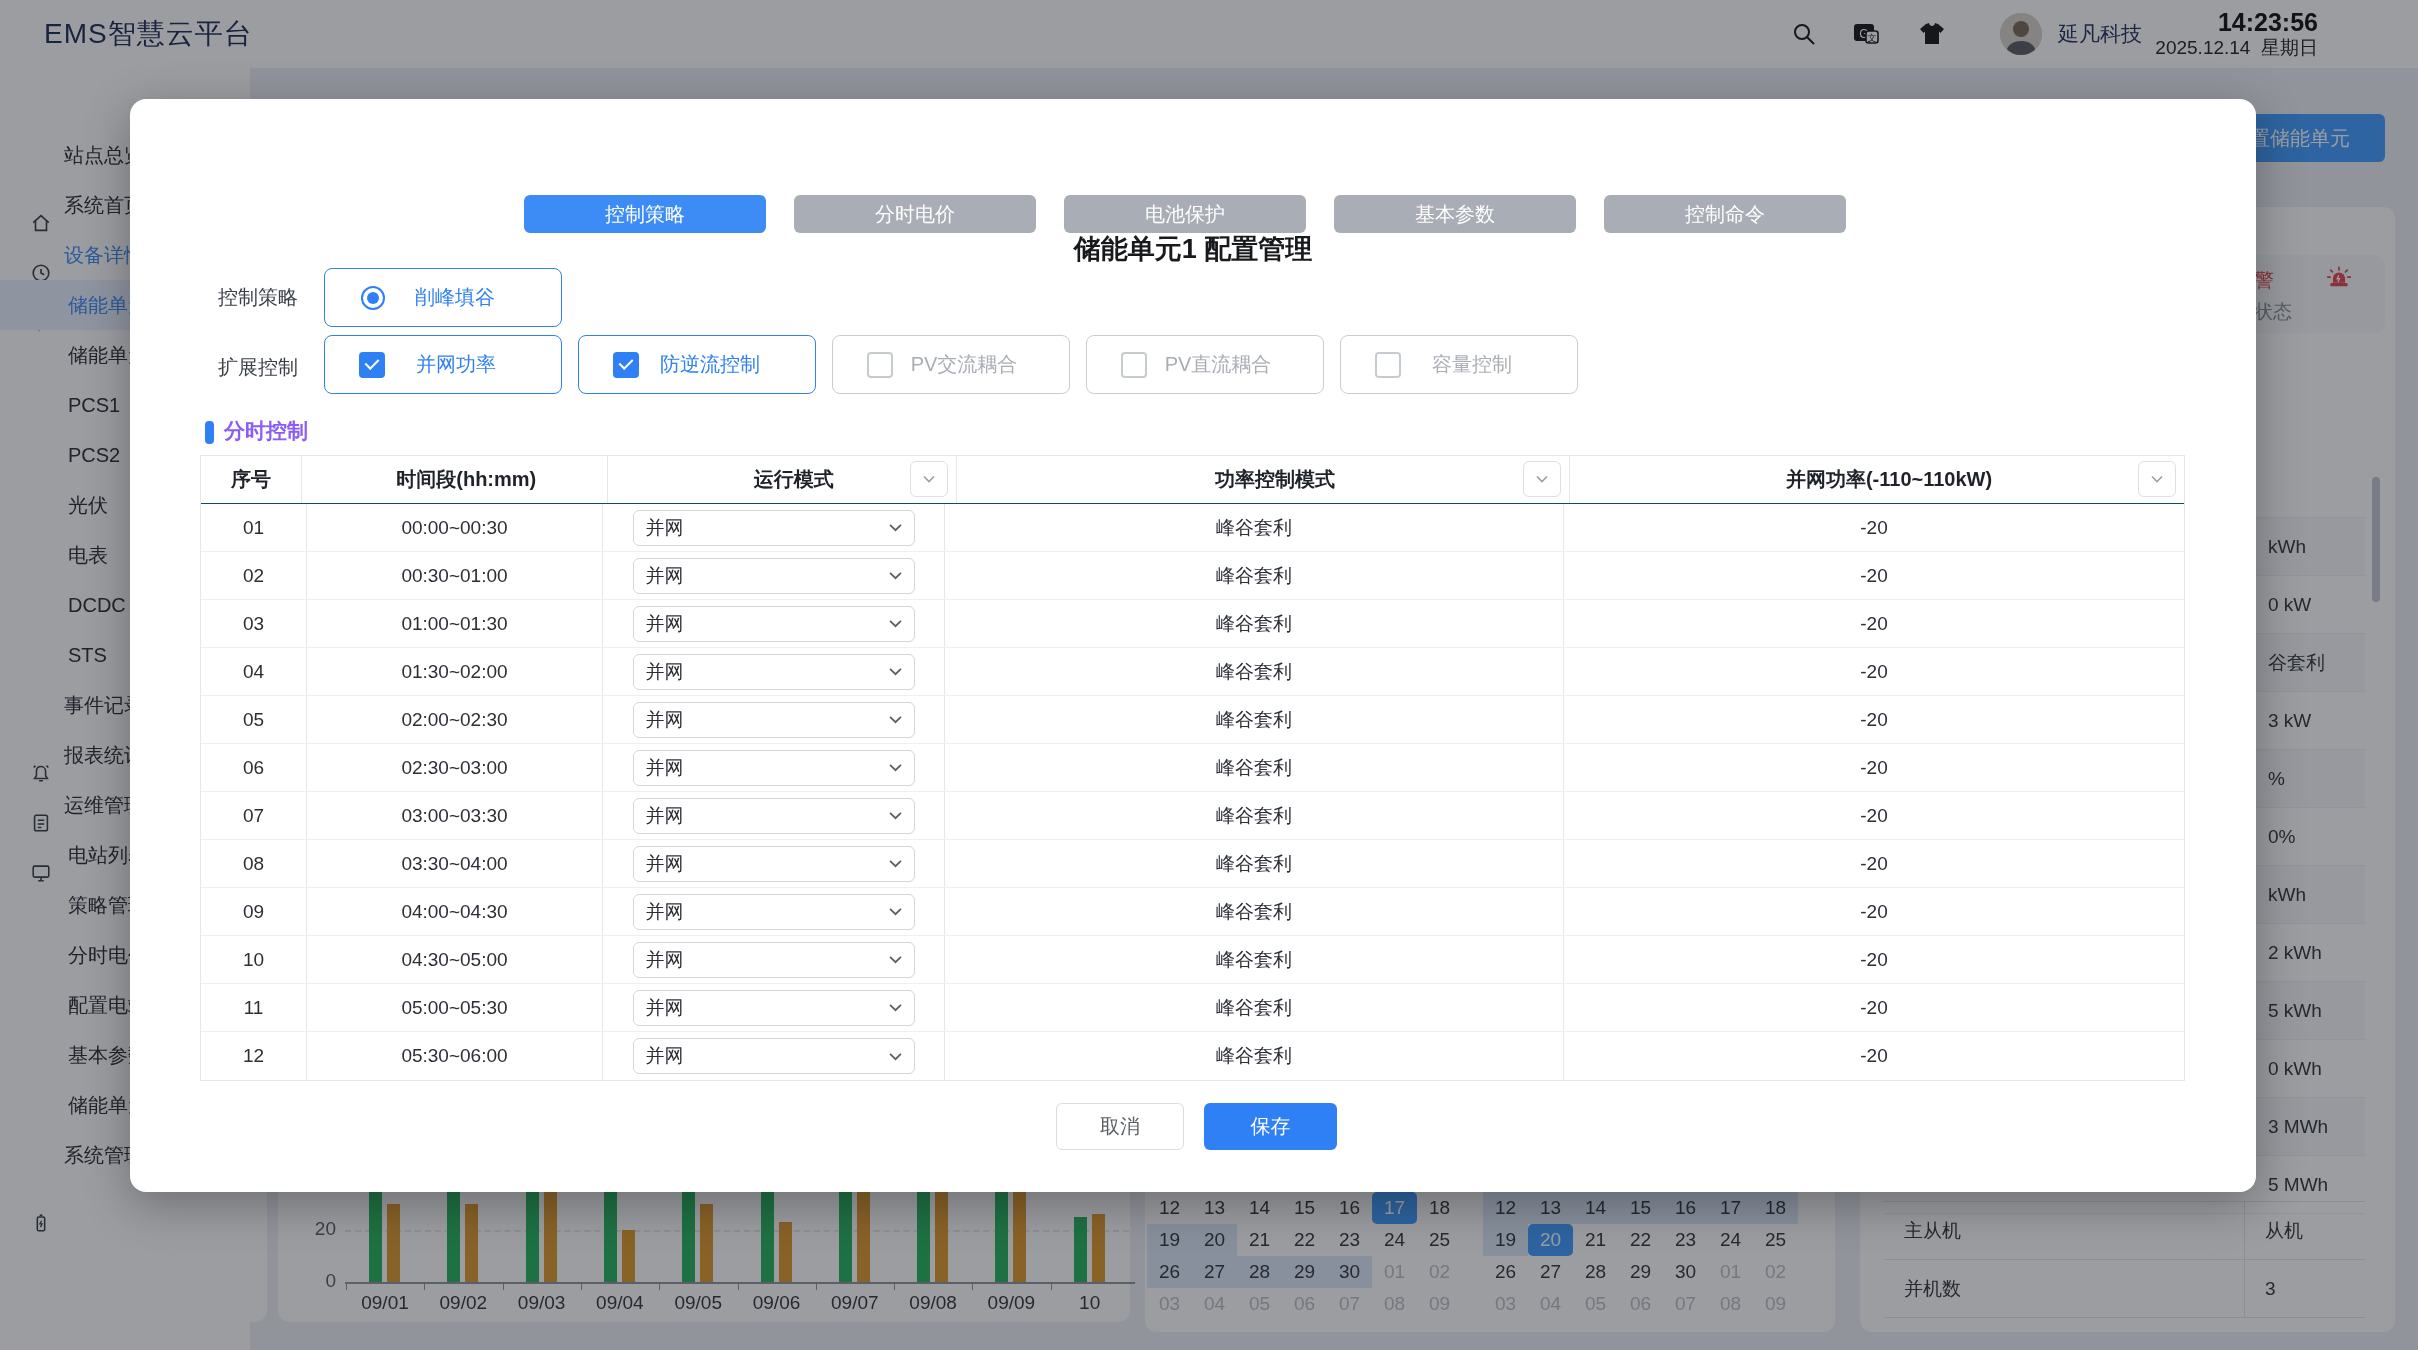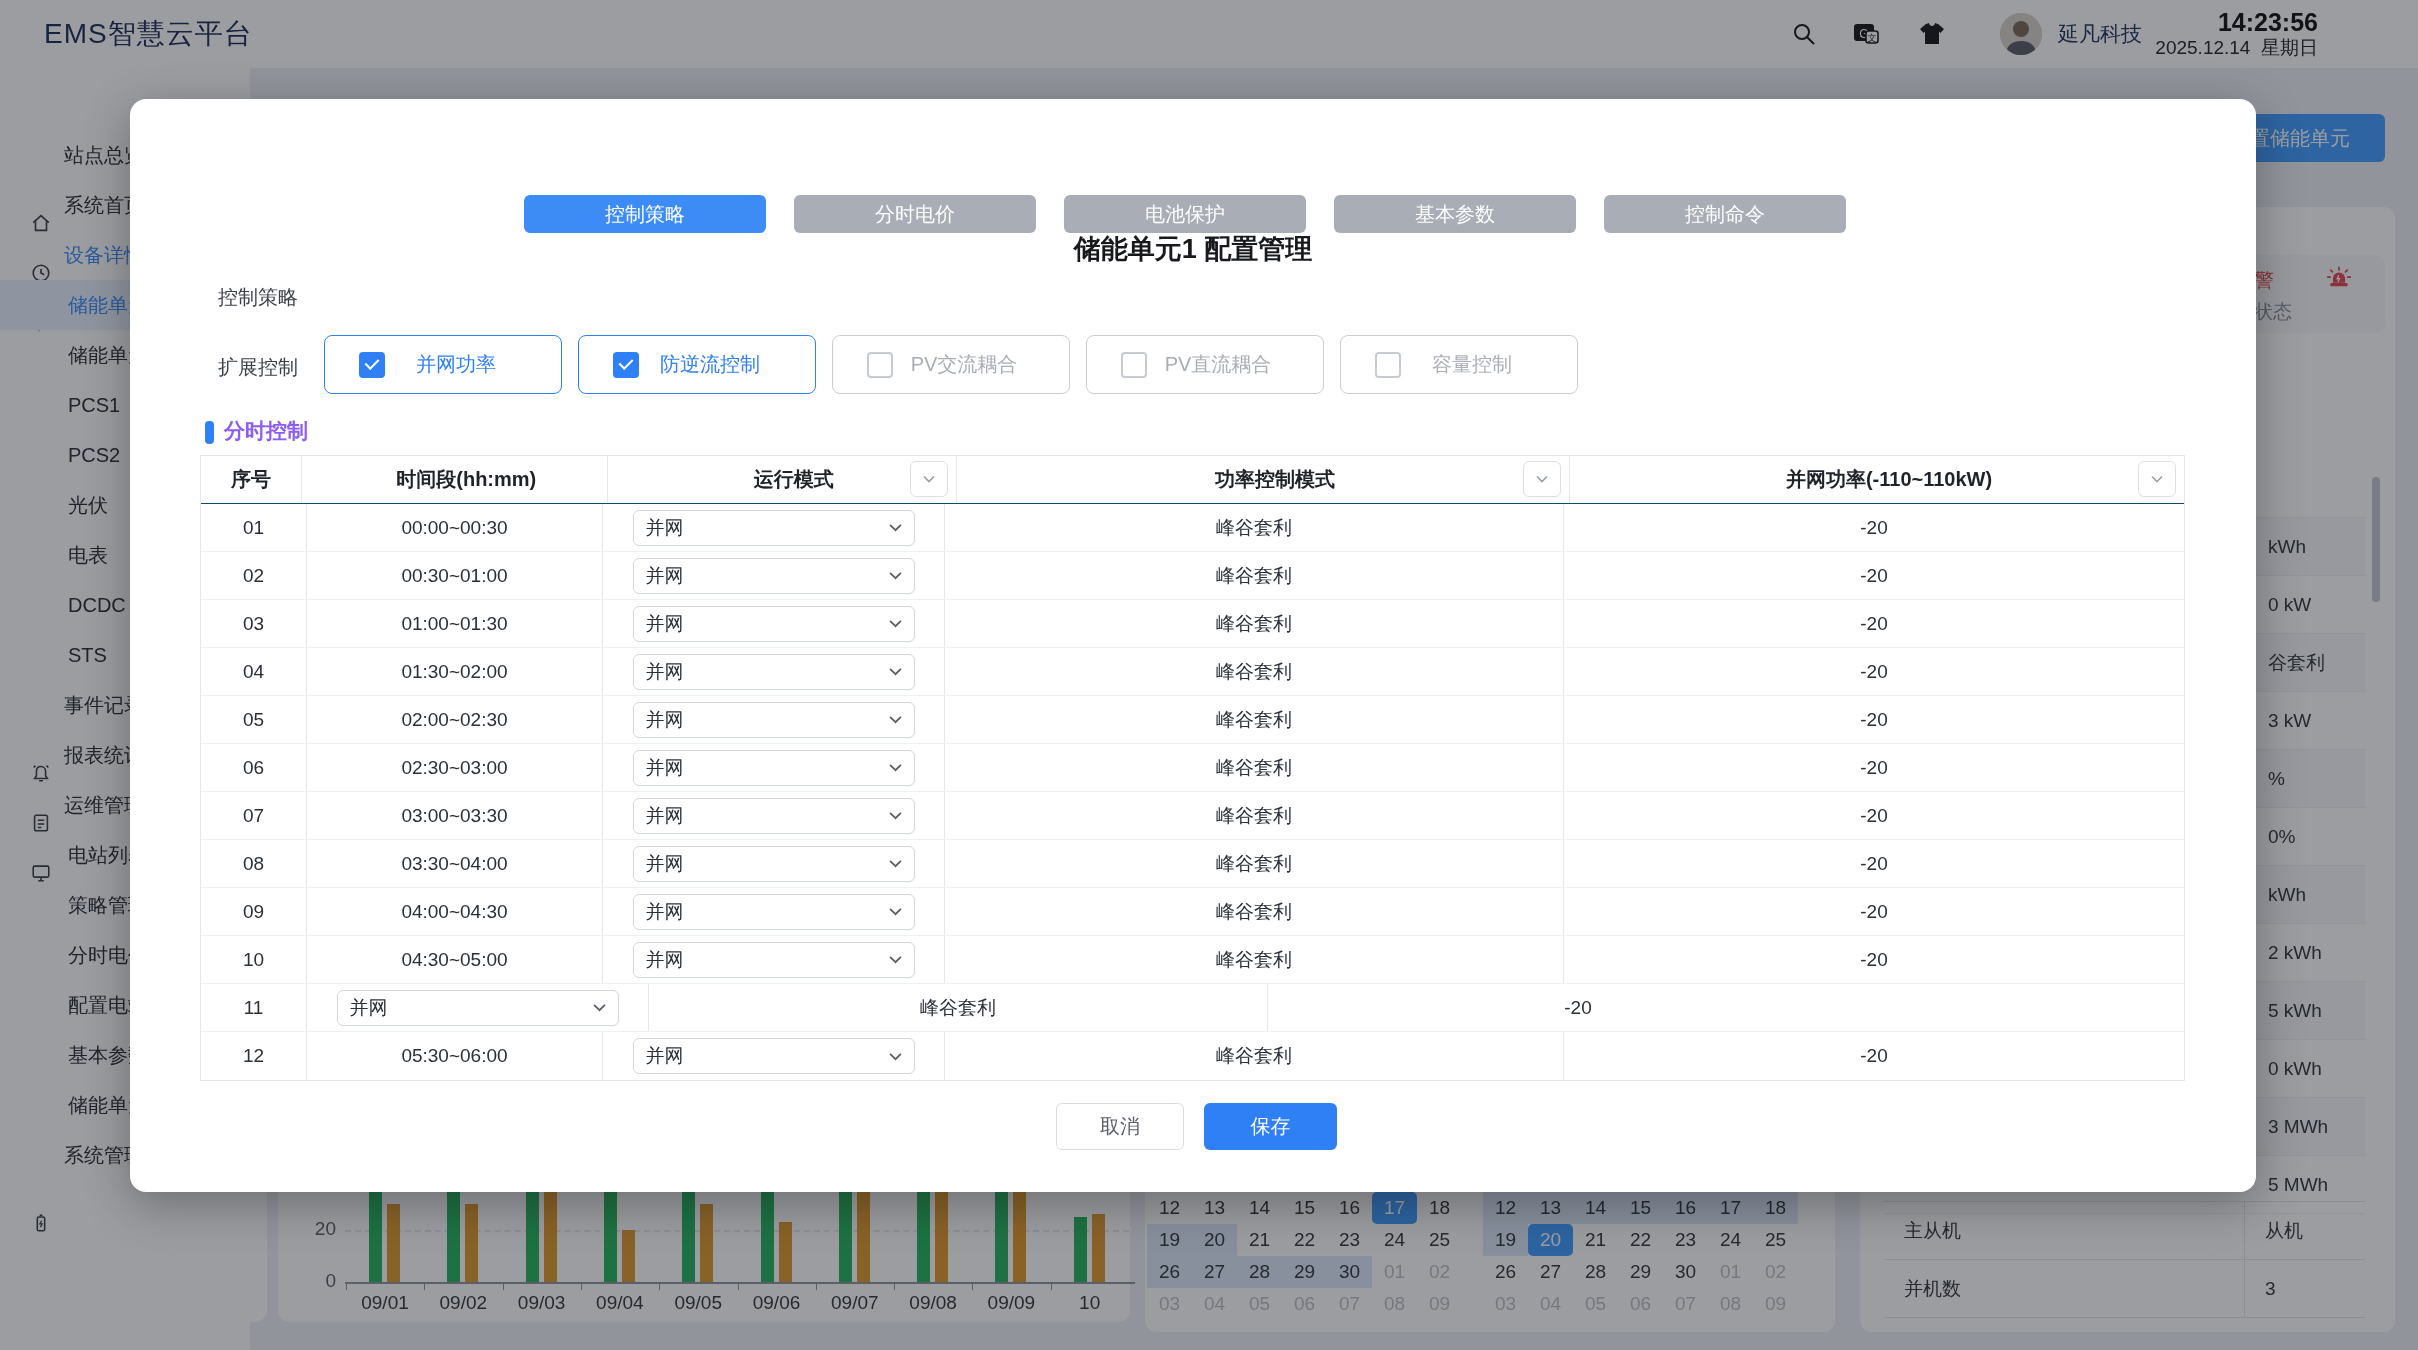--- a/index.html
+++ b/index.html
@@ -560,20 +560,24 @@
         <button class="tab">分时电价</button>
 
         <button class="tab">电池保护</button>
 
         <button class="tab">基本参数</button>
 
         <button class="tab">控制命令</button>
       </div>
 
     <div class="m-lab" style="top:185px">控制策略</div>
+    <div class="radio-card">
+      <span class="radio"></span>
+      <span class="radio-lab">削峰填谷</span>
+    </div>
 
     <div class="m-lab" style="top:255px">扩展控制</div>
     <div class="opts">
 
         <div class="opt on">
           <span class="cbx"></span>
           <span class="opt-label">并网功率</span>
         </div>
 
         <div class="opt on">
@@ -776,20 +780,21 @@
                   <path d="M1 1.5 L6 6.5 L11 1.5" fill="none" stroke="#5A5E66" stroke-width="1.6"></path>
                 </svg>
               </div>
             </div>
             <div class="c4">峰谷套利</div>
             <div class="c5">-20</div>
           </div>
 
           <div class="trow">
             <div class="c1">11</div>
+            <div class="c2">05:00~05:30</div>
             <div class="c3">
               <div class="select">
                 <span class="val">并网</span>
                 <svg width="13" height="9" viewBox="0 0 12 8">
                   <path d="M1 1.5 L6 6.5 L11 1.5" fill="none" stroke="#5A5E66" stroke-width="1.6"></path>
                 </svg>
               </div>
             </div>
             <div class="c4">峰谷套利</div>
             <div class="c5">-20</div>

